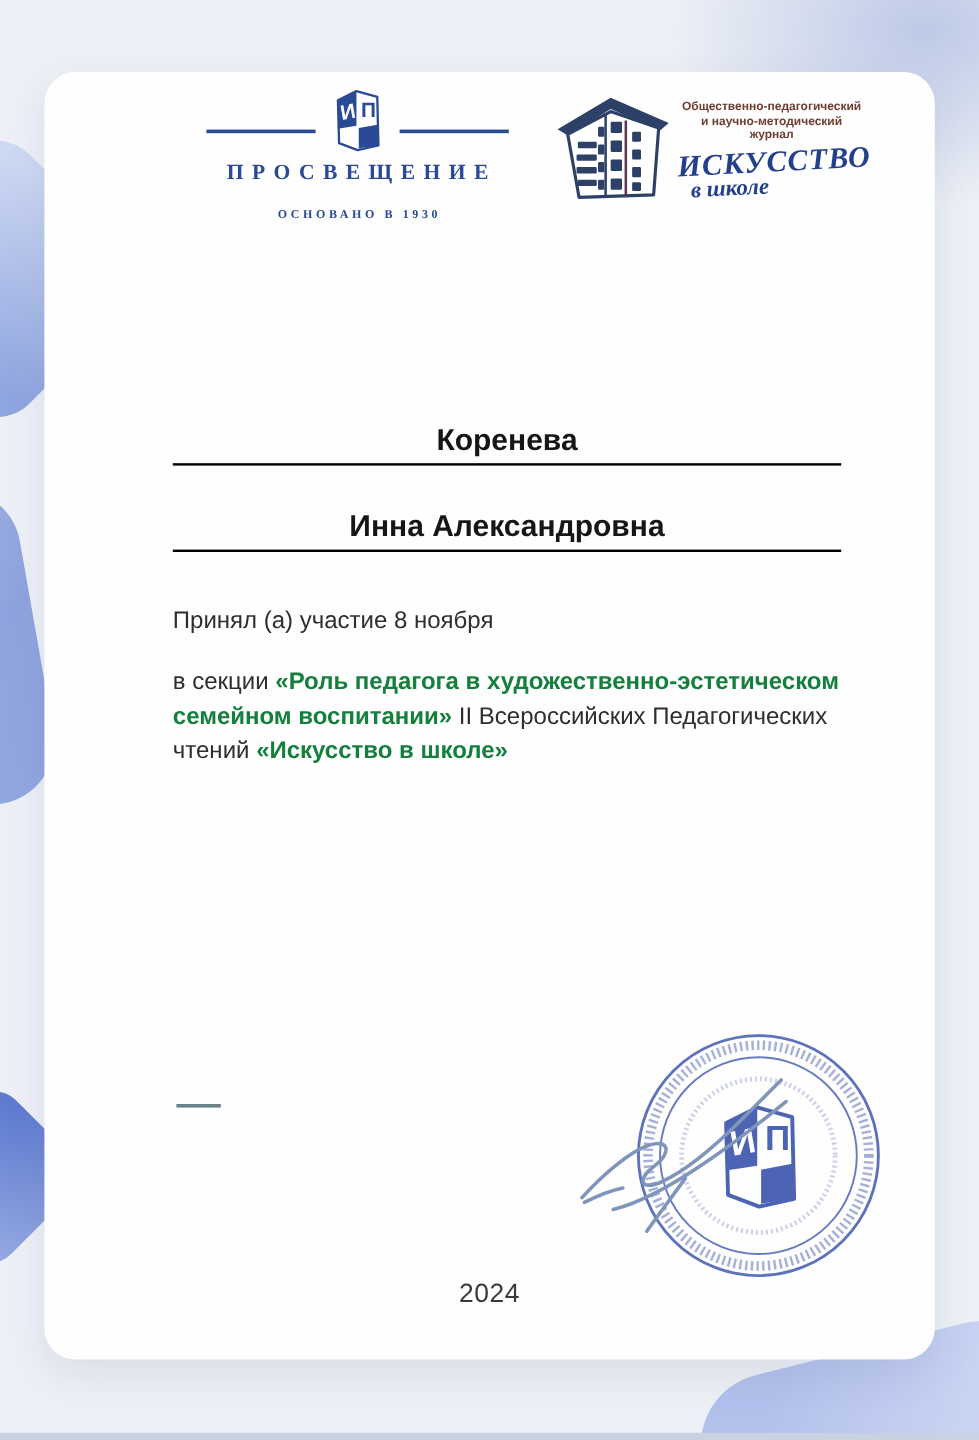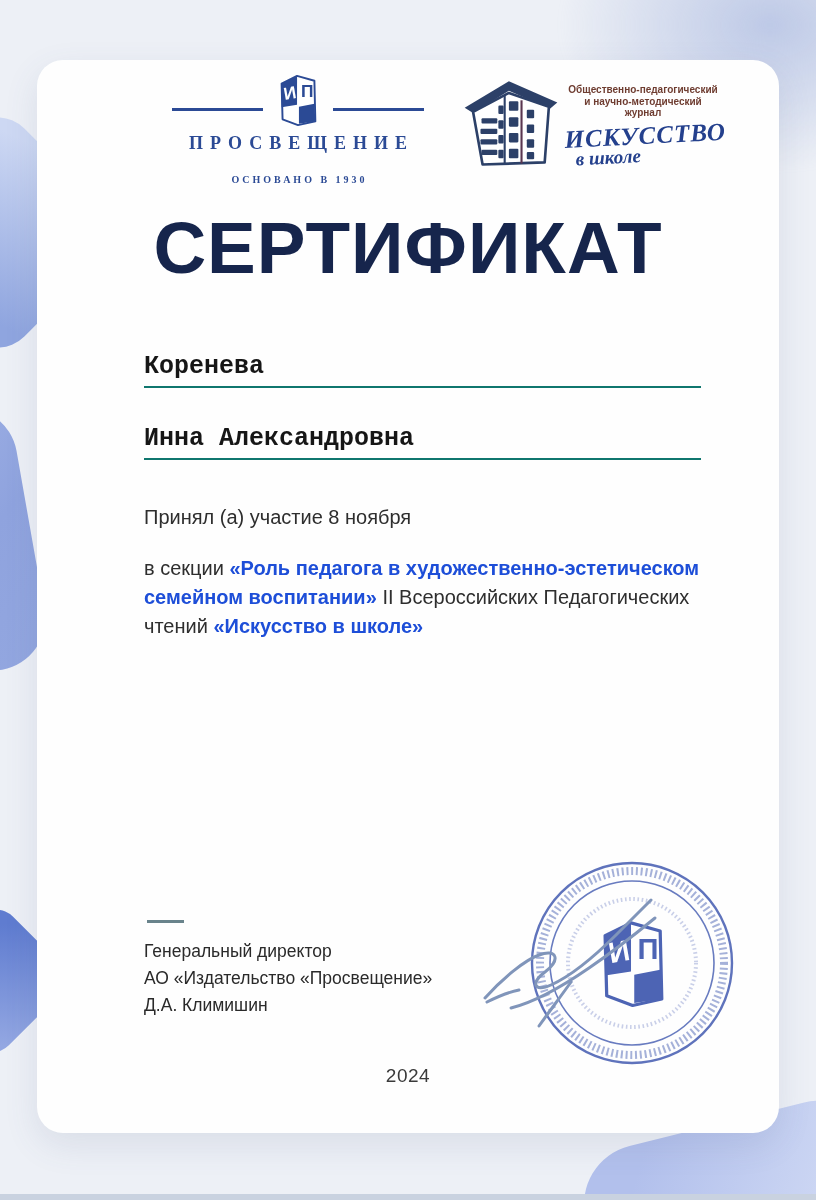--- a/index.html
+++ b/index.html
@@ -52,42 +52,42 @@
   .journal-block{position:absolute;left:528px;top:24px;width:156px;text-align:center;}
   .journal-sub{font-size:10px;font-weight:bold;color:#6e3c30;line-height:11.5px;}
   .journal-name{margin-top:5px;transform:rotate(-3deg);color:#24408d;
     font-family:"Liberation Serif",serif;font-style:italic;font-weight:bold;}
   .journal-name .jl1{font-size:25px;line-height:23px;letter-spacing:1px;}
   .journal-name .jl2{font-size:19px;line-height:18px;text-align:left;padding-left:10px;}
 
   .cert-title{position:absolute;left:0;top:146px;width:100%;text-align:center;
     font-size:73px;font-weight:800;letter-spacing:1px;color:#16254c;}
 
-  .name-field{position:absolute;left:107px;width:557px;
+  .name-field{position:absolute;left:107px;width:557px;text-align:center;
     font-size:25px;font-weight:bold;color:#161616;
-    border-bottom:2px solid #0f766e;padding-bottom:4px;line-height:30px;font-family:Liberation Mono, monospace;}
+    border-bottom:2px solid #000000;padding-bottom:4px;line-height:30px;}
   .nf1{top:292px;}
   .nf2{top:364px;}
 
   .body-text{position:absolute;left:107px;font-size:20px;color:#2e2e2e;line-height:29px;}
   .para1{top:443px;}
   .para2{top:494px;width:592px;}
-  .para2 b{color:#1d4ed8;margin-top:20px;}
+  .para2 b{color:#15803d;margin-top:20px;}
   .para2 span{margin-right:.28em;}
   .para3{top:622px;}
   .para3 span{margin-right:16px;}
 
   .sig-dash{position:absolute;left:110px;top:860px;width:37px;height:3px;background:#69838b;}
   .sig-block{position:absolute;left:107px;top:878px;font-size:17.5px;line-height:27px;color:#2a2a2a;}
 
   .stamp-wrap{position:absolute;left:488px;top:796px;width:214px;height:214px;opacity:.92;}
   .autograph{position:absolute;left:438px;top:820px;width:214px;height:156px;z-index:3;}
 
   .year{position:absolute;left:0;top:1005px;width:100%;text-align:center;
-    font-size:19px;color:#3a3a3a;letter-spacing:.5px;}
+    font-size:22px;color:#3a3a3a;letter-spacing:.5px;}
 </style>
 </head>
 <body>
 
 <div class="stage">
 
   <div class="blob blob-tl"></div>
   <div class="blob blob-tr"></div>
   <div class="blob blob-ml"></div>
   <div class="blob blob-bl"></div>
@@ -142,38 +142,32 @@
     <div class="journal-block">
       <div class="journal-sub">Общественно-педагогический</div>
       <div class="journal-sub">и научно-методический</div>
       <div class="journal-sub">журнал</div>
       <div class="journal-name">
         <div class="jl1">ИСКУССТВО</div>
         <div class="jl2">в школе</div>
       </div>
     </div>
 
-    <div class="cert-title">СЕРТИФИКАТ</div>
 
     <div class="name-field nf1">Коренева</div>
     <div class="name-field nf2">Инна Александровна</div>
 
     <div class="body-text para1">Принял (а) участие 8 ноября</div>
 
     <div class="body-text para2">
       <span>в секции</span><b><span>«Роль педагога в художественно-эстетическом семейном воспитании»</span></b><span>II Всероссийских Педагогических чтений</span><b><span>«Искусство в школе»</span></b>
     </div>
 
 
     <div class="sig-dash"></div>
-    <div class="sig-block">
-      <div>Генеральный директор</div>
-      <div>АО «Издательство «Просвещение»</div>
-      <div>Д.А. Климишин</div>
-    </div>
 
     <div class="stamp-wrap">
       <svg width="214" height="214" viewBox="0 0 214 214">
         <circle cx="107" cy="107" r="100" fill="none" stroke="#3e57ae" stroke-width="2.4" opacity=".9"></circle>
         <circle cx="107" cy="107" r="92" fill="none" stroke="#3e57ae" stroke-width="8" stroke-dasharray="2 2.8" opacity=".5"></circle>
         <circle cx="107" cy="107" r="82" fill="none" stroke="#3e57ae" stroke-width="1.6" opacity=".85"></circle>
         <circle cx="107" cy="107" r="64" fill="none" stroke="#3e57ae" stroke-width="4" stroke-dasharray="1.6 2.6" opacity=".3"></circle>
         <g transform="translate(72,62) scale(1.62)">
           <path d="M5 11 L21 3 L39 8 L40 50 L22 54 L6 48 Z" fill="#ffffff" stroke="#3e57ae" stroke-width="2" stroke-linejoin="round"></path>
           <path d="M5 11 L21 3 L21 33 L5 35.5 Z" fill="#3e57ae"></path>

